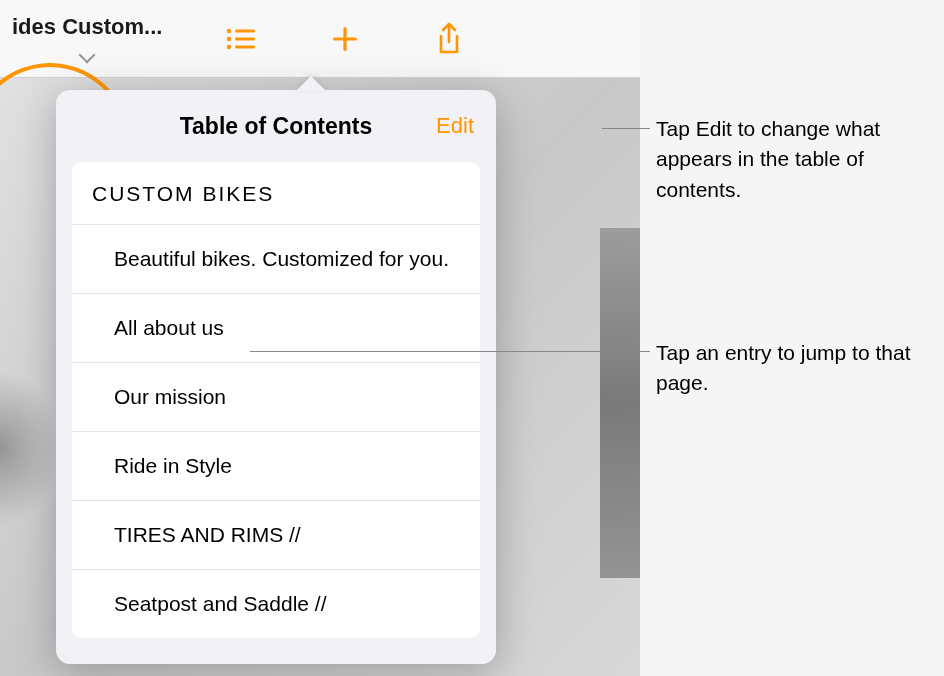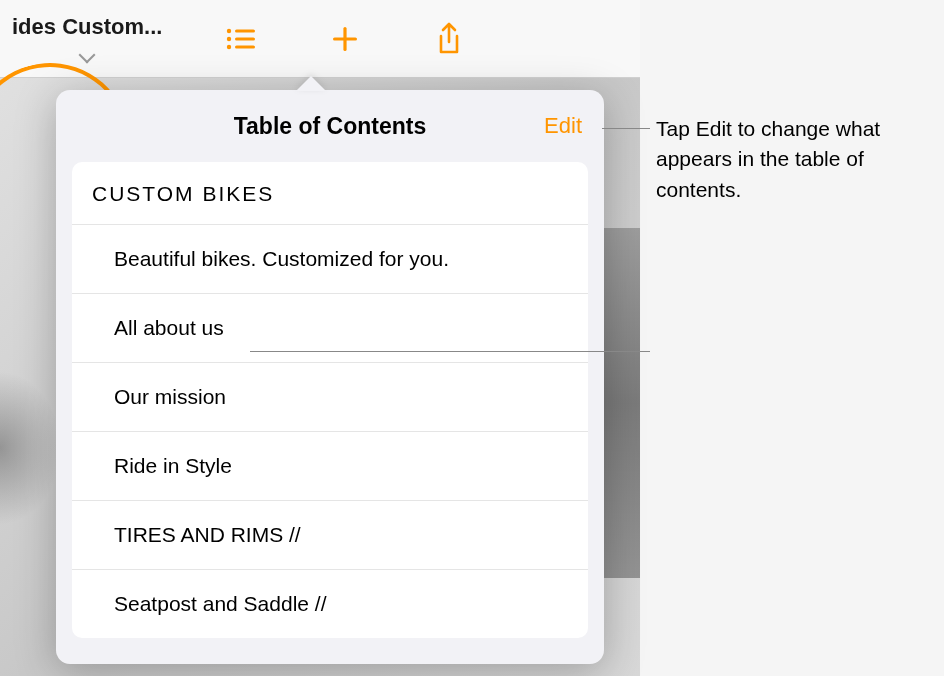--- a/index.html
+++ b/index.html
@@ -110,21 +110,21 @@
       top: 150px;
       width: 40px;
       height: 350px;
       background: linear-gradient(180deg, #888 0%, #555 50%, #777 100%);
       opacity: 0.7;
     }
     .popover {
       position: absolute;
       left: 56px;
       top: 90px;
-      width: 548px;
+      width: 440px;
       height: 574px;
       background: #f2f2f6;
       border-radius: 14px;
       box-shadow: 0 8px 40px rgba(0,0,0,0.25);
       overflow: hidden;
     }
     .popover-arrow {
       position: absolute;
       left: 296px;
       top: 76px;
@@ -274,13 +274,14 @@
       <div class="toc-item">Seatpost and Saddle //</div>
     </div>
   </div>
 </div>
 
 <div class="callout-line callout-1"></div>
 <div class="callout-line callout-2"></div>
 
 <div class="annotation-area">
   <div class="annotation annotation-1">Tap Edit to change what appears in the table of contents.</div>
+  <div class="annotation annotation-2">Tap an entry to jump to that page.</div>
 </div>
 
 </body></html>

